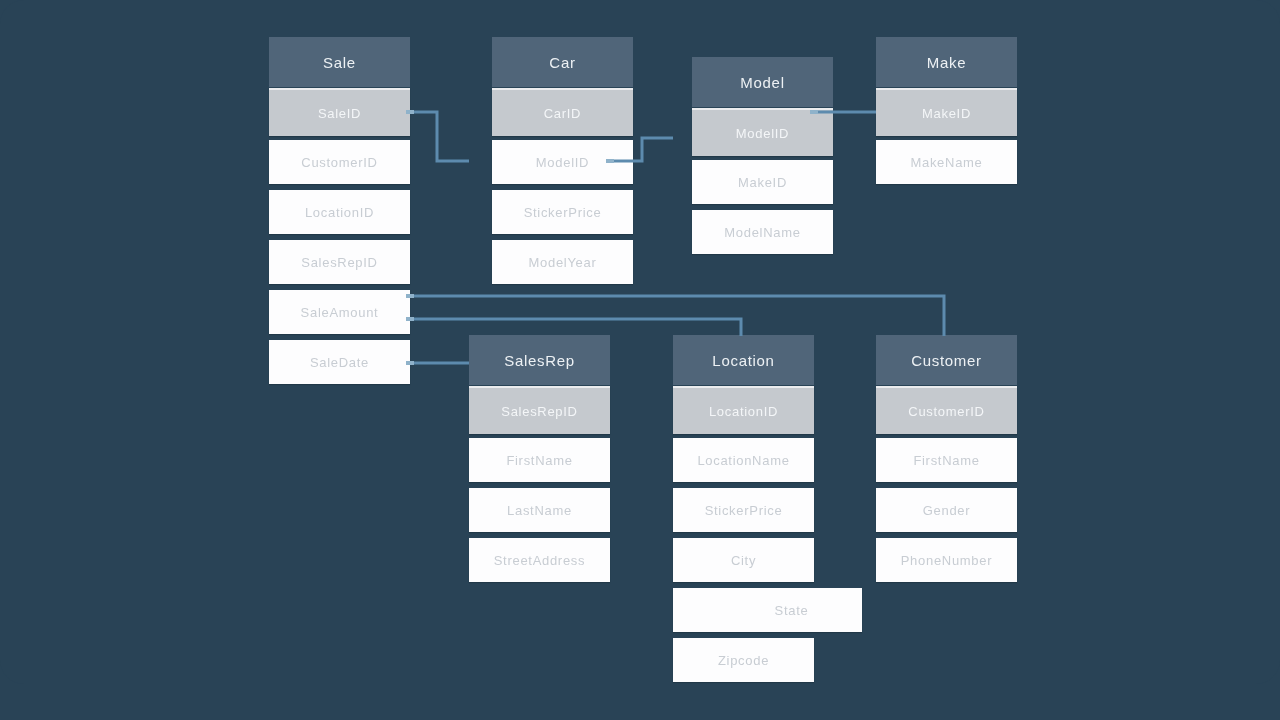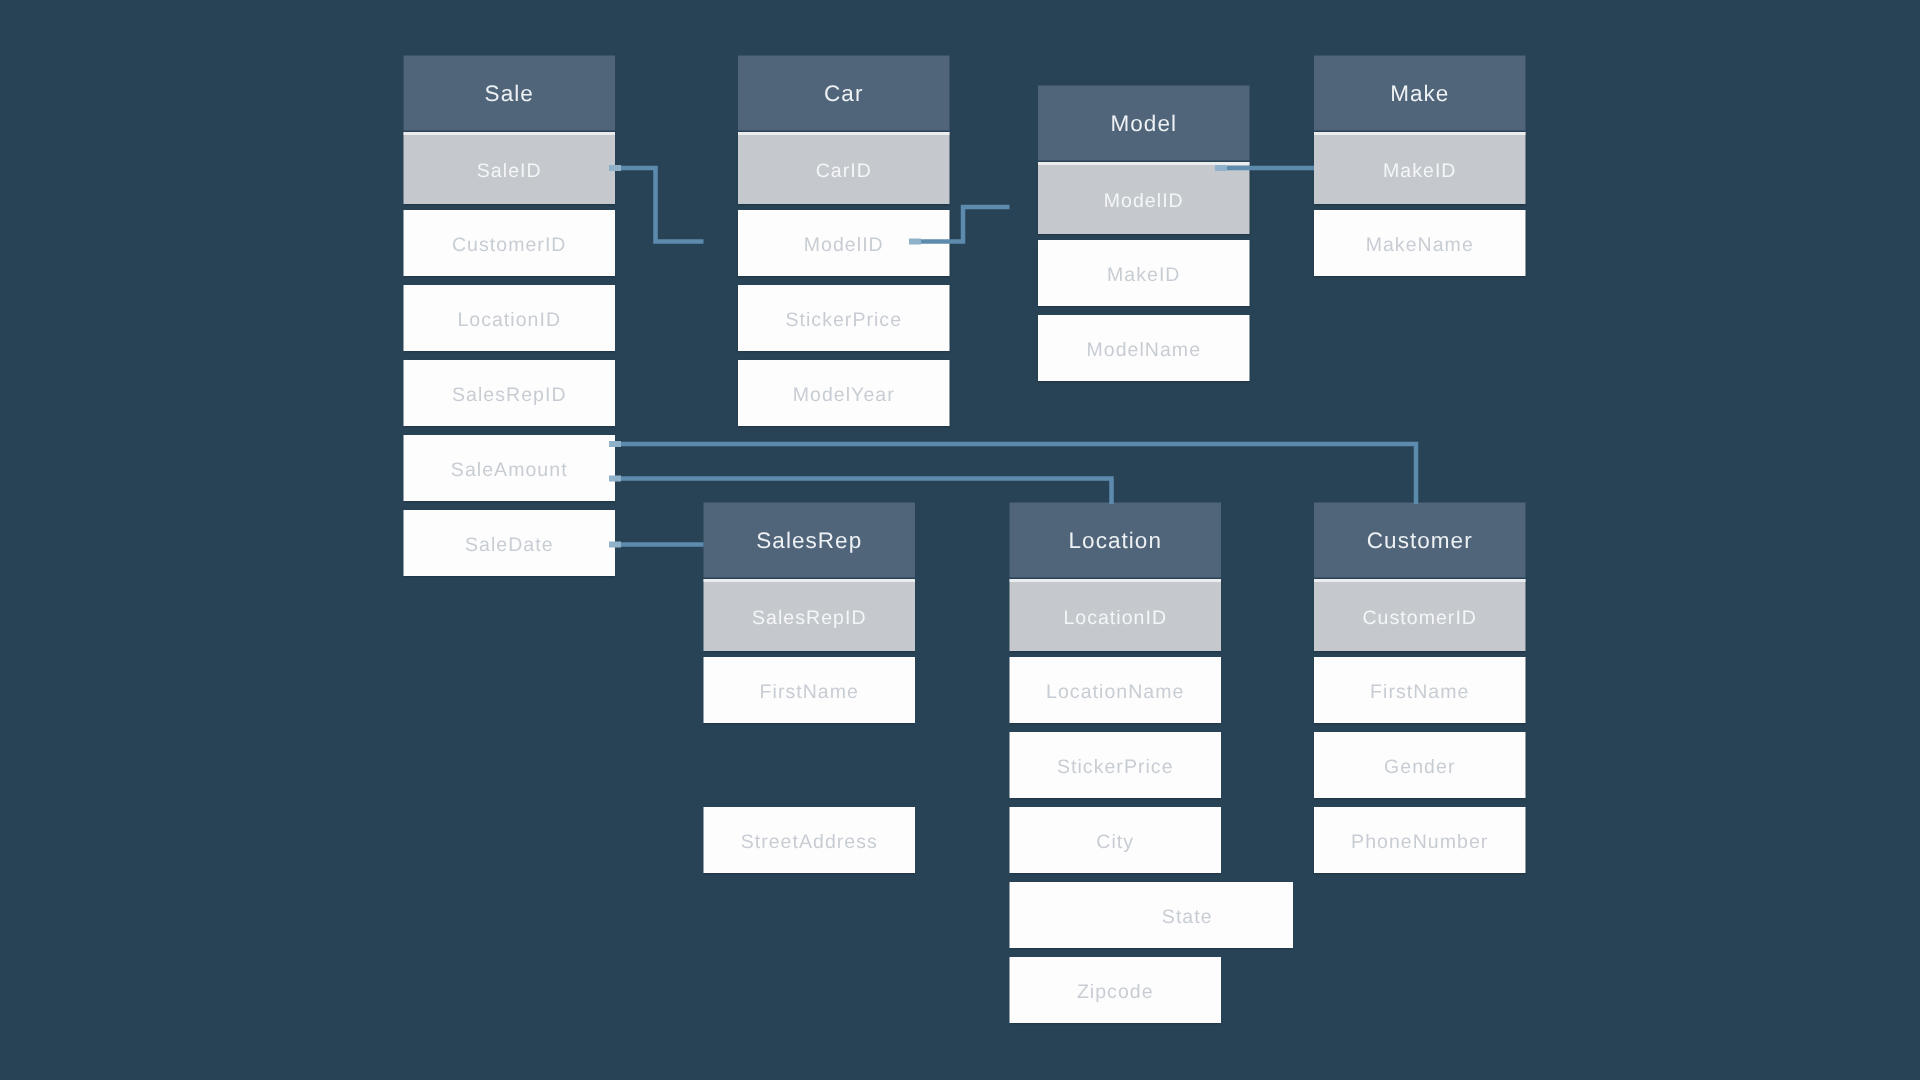--- a/index.html
+++ b/index.html
@@ -108,20 +108,21 @@
       </div>
       <div class="tbl" style="left: 876px; top: 37px; width: 141px; height: 150px;">
         <div class="tbl-header">Make</div>
         <div class="cell pk" style="top: 51px; height: 46px;">MakeID</div>
         <div class="cell field" style="top: 103px; height: 44px;">MakeName</div>
       </div>
       <div class="tbl" style="left: 469px; top: 335px; width: 141px; height: 250px;">
         <div class="tbl-header">SalesRep</div>
         <div class="cell pk" style="top: 51px; height: 46px;">SalesRepID</div>
         <div class="cell field" style="top: 103px; height: 44px;">FirstName</div>
+        <div class="cell field" style="top: 153px; height: 44px;">LastName</div>
         <div class="cell field" style="top: 203px; height: 44px;">StreetAddress</div>
       </div>
       <div class="tbl" style="left: 673px; top: 335px; width: 141px; height: 350px;">
         <div class="tbl-header">Location</div>
         <div class="cell pk" style="top: 51px; height: 46px;">LocationID</div>
         <div class="cell field" style="top: 103px; height: 44px;">LocationName</div>
         <div class="cell field" style="top: 153px; height: 44px;">StickerPrice</div>
         <div class="cell field" style="top: 203px; height: 44px;">City</div>
         <div class="cell field" style="top: 253px; height: 44px; padding-left: 48px;">State</div>
         <div class="cell field" style="top: 303px; height: 44px;">Zipcode</div>

